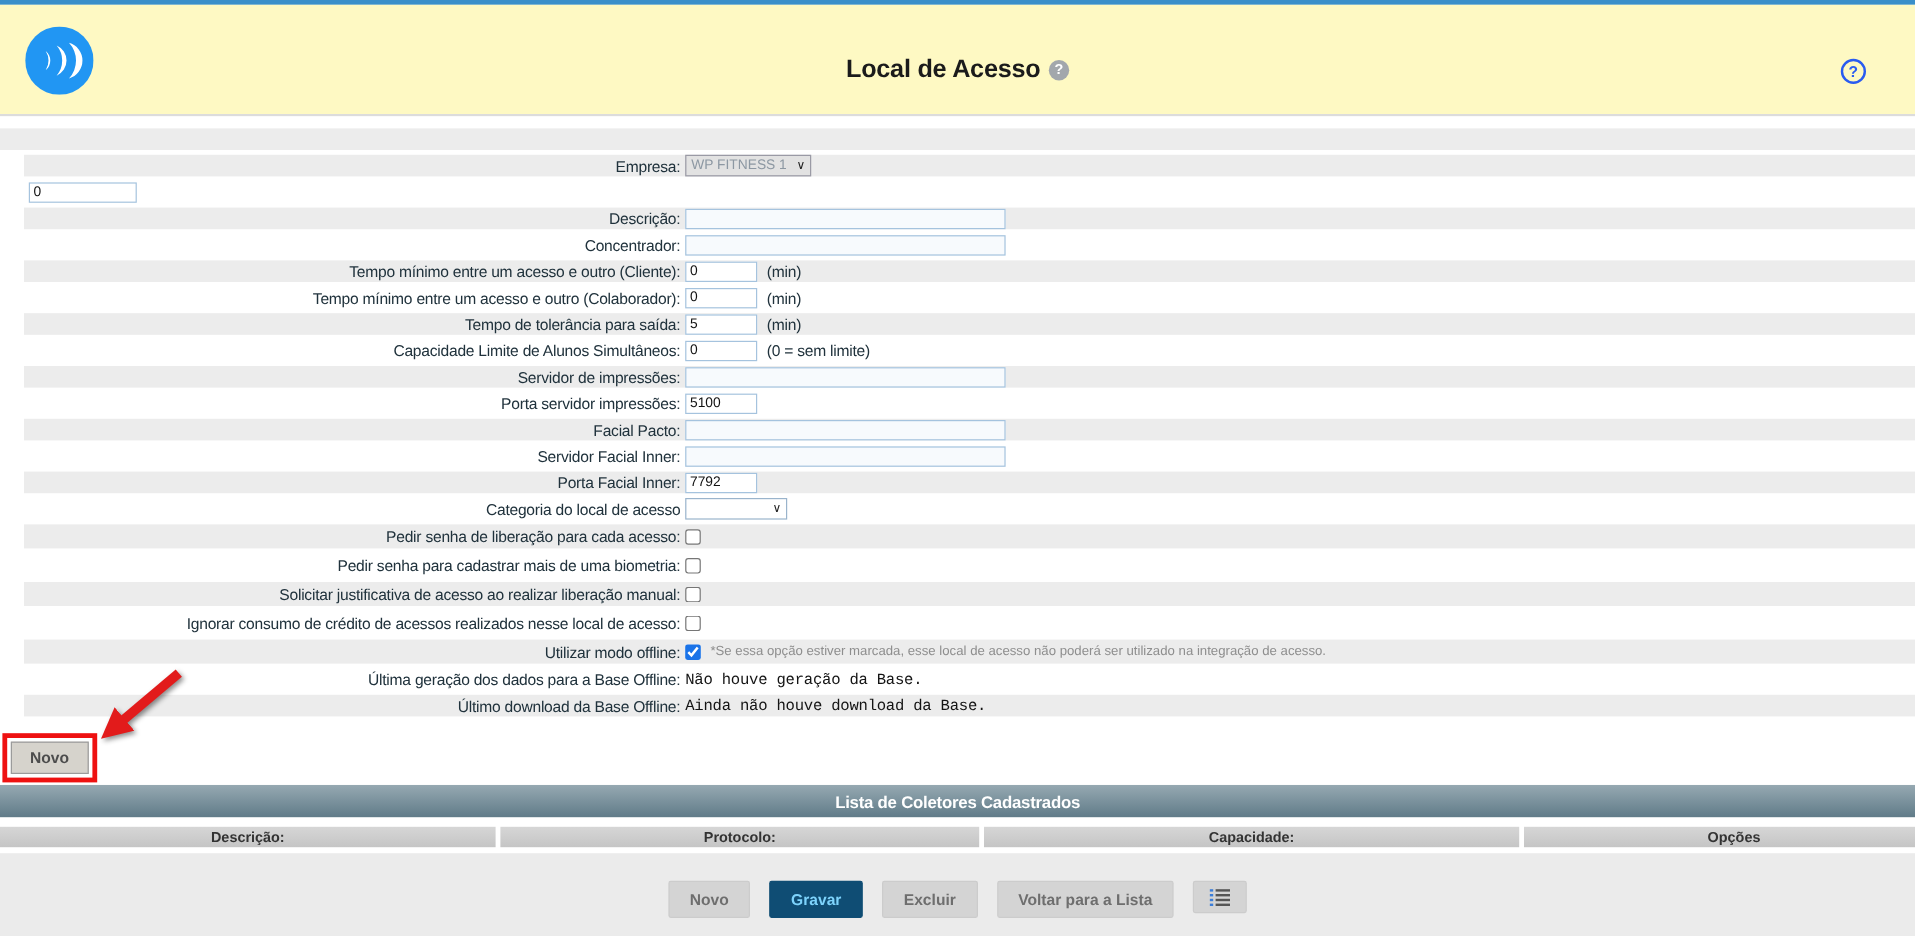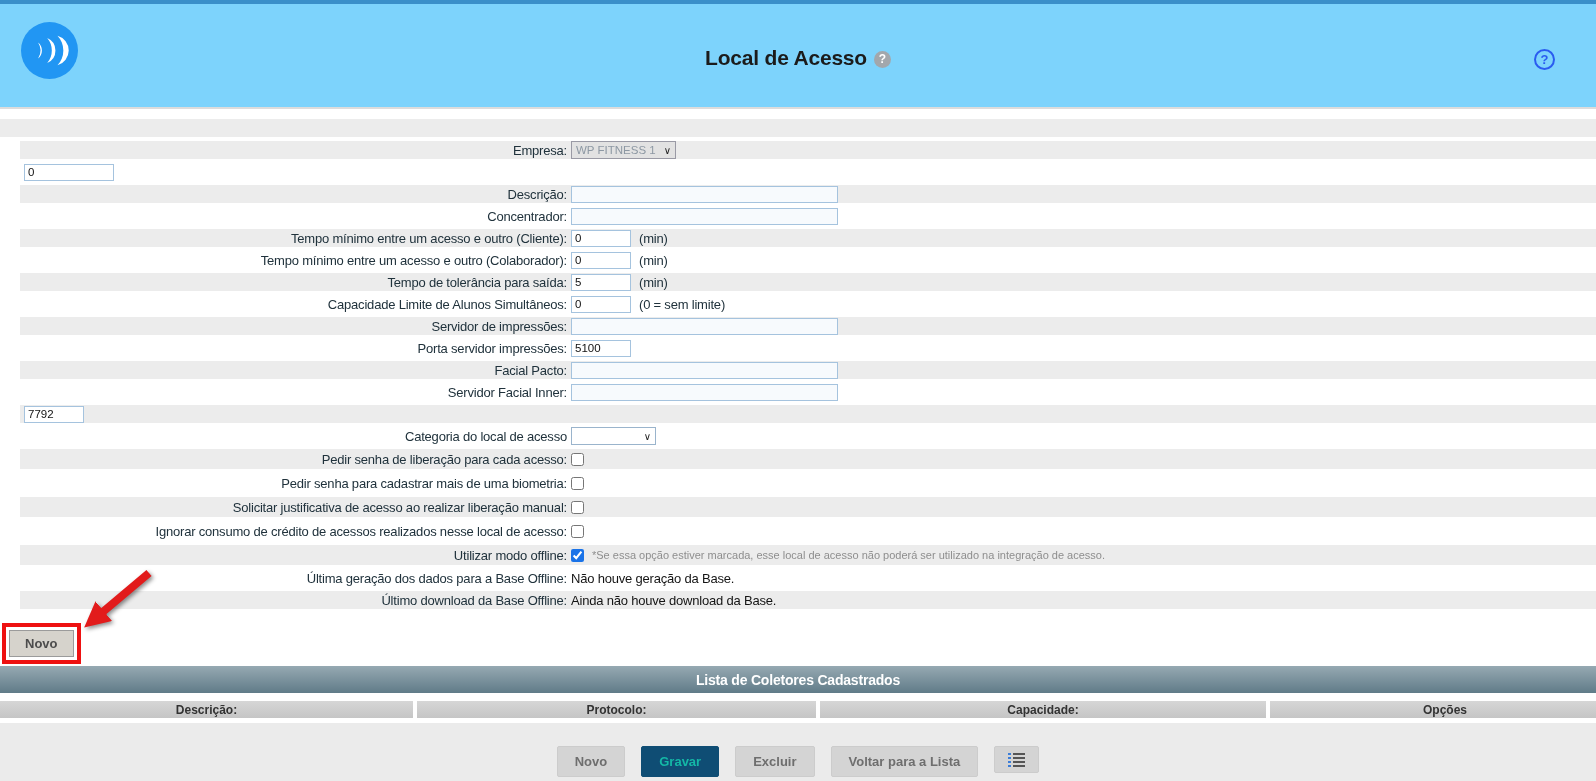--- a/index.html
+++ b/index.html
@@ -3,21 +3,21 @@
 <meta charset="utf-8">
 <style>
   * { margin:0; padding:0; box-sizing:border-box; }
   html,body { width:1596px; height:781px; background:#fff; overflow:hidden;
               font-family:"Liberation Sans", sans-serif; }
 
   
   .topbar { height:4px; background:#3a8fc9; }
 
   
-  .header { position:relative; height:103px; background:#7dd3fc; }
+  .header { position:relative; height:91px; background:#fef9c3; }
   .logo { position:absolute; left:21px; top:18px; width:57px; height:57px; }
   .title-wrap { position:absolute; left:0; right:0; top:42px; text-align:center; }
   .page-title { font-size:21px; font-weight:bold; color:#1b1b1b; letter-spacing:-0.2px; }
   .help-gray { display:inline-block; width:17px; height:17px; border-radius:50%;
                background:#a2a7ac; color:#fff; font-size:12px; font-weight:bold;
                text-align:center; line-height:17px; margin-left:7px; vertical-align:2px; }
   .help-blue { position:absolute; right:41px; top:45px; width:21px; height:21px;
                border:2.5px solid #2a5cf0; border-radius:50%; color:#2a5cf0;
                font-size:13px; font-weight:bold; text-align:center; line-height:17px; }
   .header-divider { height:2px; background:#dcdcdc; }
@@ -36,21 +36,21 @@
   .ctrl input.lg { width:267px; background:#f7fafd; }
   .ctrl input.sm { width:90px; }
   .ctrl input.xs { width:60px; }
   .sel { height:18px; font-size:11.5px; border:1px solid #97a3ad;
          display:flex; align-items:center; padding:0 4px; }
   .sel .chev { margin-left:auto; font-size:10px; color:#222; }
   .sel.disabled { width:105px; background:#e2e2e2; color:#8d98a3; border-color:#9a9aa5; }
   .sel.cat { width:85px; background:#fff; border-color:#9ab4cc; color:#222; }
   .ctrl input[type=checkbox] { width:13px; height:13px; accent-color:#1a73e8; margin:0; }
   .suffix { font-size:13px; color:#20323c; margin-left:8px; letter-spacing:-0.2px; }
-  .static-val { font-size:13px; color:#141414; letter-spacing:-0.2px; }
+  .static-val { font-size:13px; color:#141414; letter-spacing:-0.2px;font-family:Liberation Mono, monospace; }
   .note { font-size:11px; color:#8e8e8e; margin-left:8px; }
 
   
   .novo-area { position:relative; height:53px; background:#fff; }
   .btn-novo-top { position:absolute; left:9px; top:17px; padding:5px 15px;
                   background:#d6d3cc; border:1px solid #9b9b9b; color:#4c4c4c;
                   font-size:13px; font-weight:bold; cursor:pointer;
                   outline:4px solid #ee1111; outline-offset:3px; }
   .arrow-svg { position:absolute; left:52px; top:-50px; width:120px; height:118px;
                pointer-events:none; filter:drop-shadow(2.5px 2.5px 2px rgba(0,0,0,0.45)); }
@@ -66,21 +66,21 @@
   .th.c0 { width:413px; } .th.c1 { width:399px; } .th.c2 { width:446px; }
   .th.c3 { width:326px;padding-left:24px; }
 
   
   .footer { height:69px; background:#ebebeb; margin-top:5px;
             display:flex; justify-content:center; align-items:flex-start;
             padding-top:23px; gap:16px; }
   .fbtn { padding:7px 17px; background:#d4d4d4; border:1px solid #cccccc;
           border-radius:2px; font-size:13px; font-weight:bold; color:#6e6e6e;
           cursor:pointer; font-family:"Liberation Sans",sans-serif; }
-  .fbtn.primary { background:#0f4d74; border-color:#0f4d74; color:#14b8a6; }
+  .fbtn.primary { background:#0f4d74; border-color:#0f4d74; color:#7dd3fc; }
   .fbtn.icon { padding:5px 13px; line-height:0; }
 </style>
 </head>
 <body>
 
 <div class="topbar"></div>
 
 <div class="header">
   <svg class="logo" viewBox="0 0 50 50">
     <circle cx="25" cy="25" r="25" fill="#2196f3"></circle>
@@ -170,20 +170,21 @@
           <input type="text" class="lg" style="">
         </div>
       </div>
       <div class="row">
         <label>Servidor Facial Inner:</label>
         <div class="ctrl">
           <input type="text" class="lg" style="">
         </div>
       </div>
       <div class="row shade">
+        <label>Porta Facial Inner:</label>
         <div class="ctrl">
           <input type="text" class="xs" value="7792" style="">
         </div>
       </div>
       <div class="row">
         <label>Categoria do local de acesso</label>
         <div class="ctrl">
           <div class="sel cat">
             <span></span>
             <span class="chev">∨</span>

